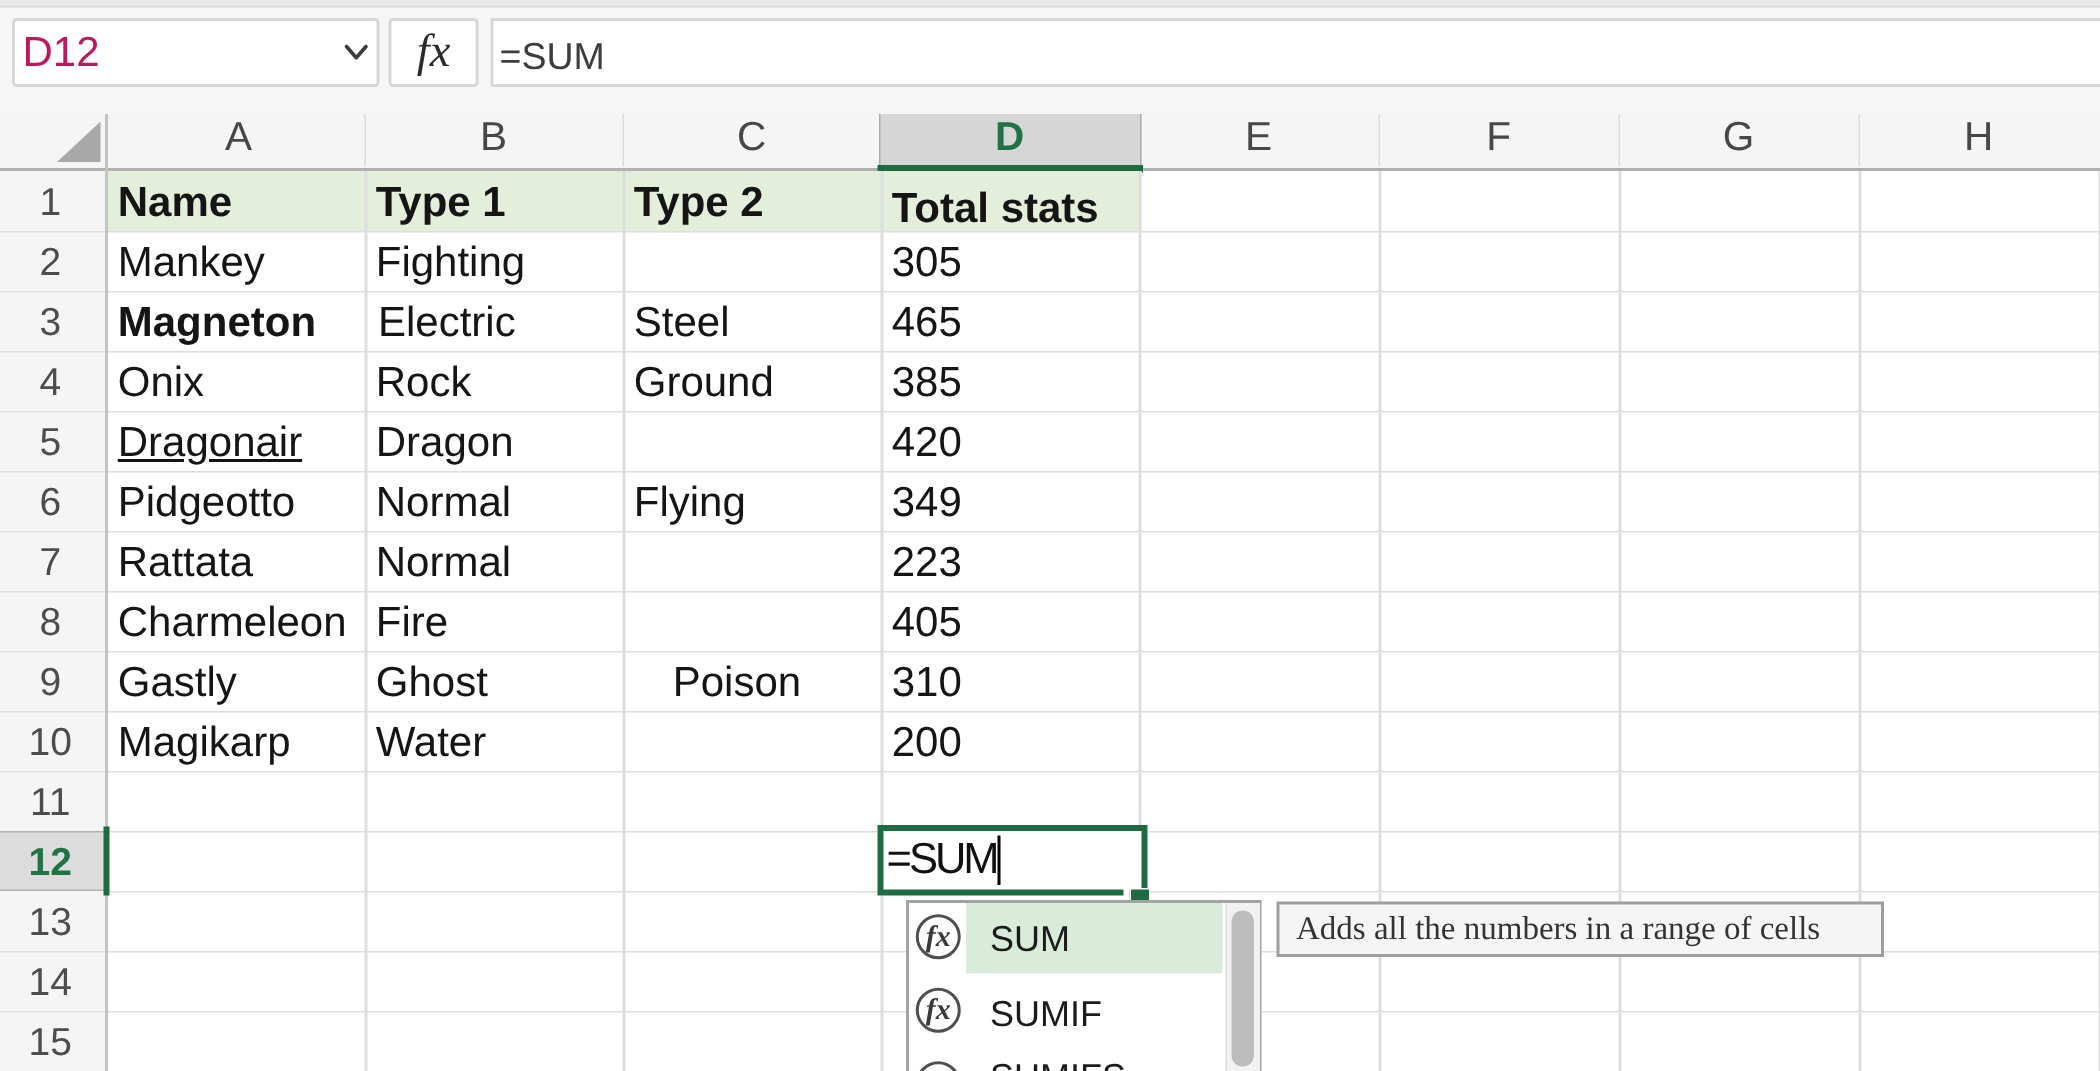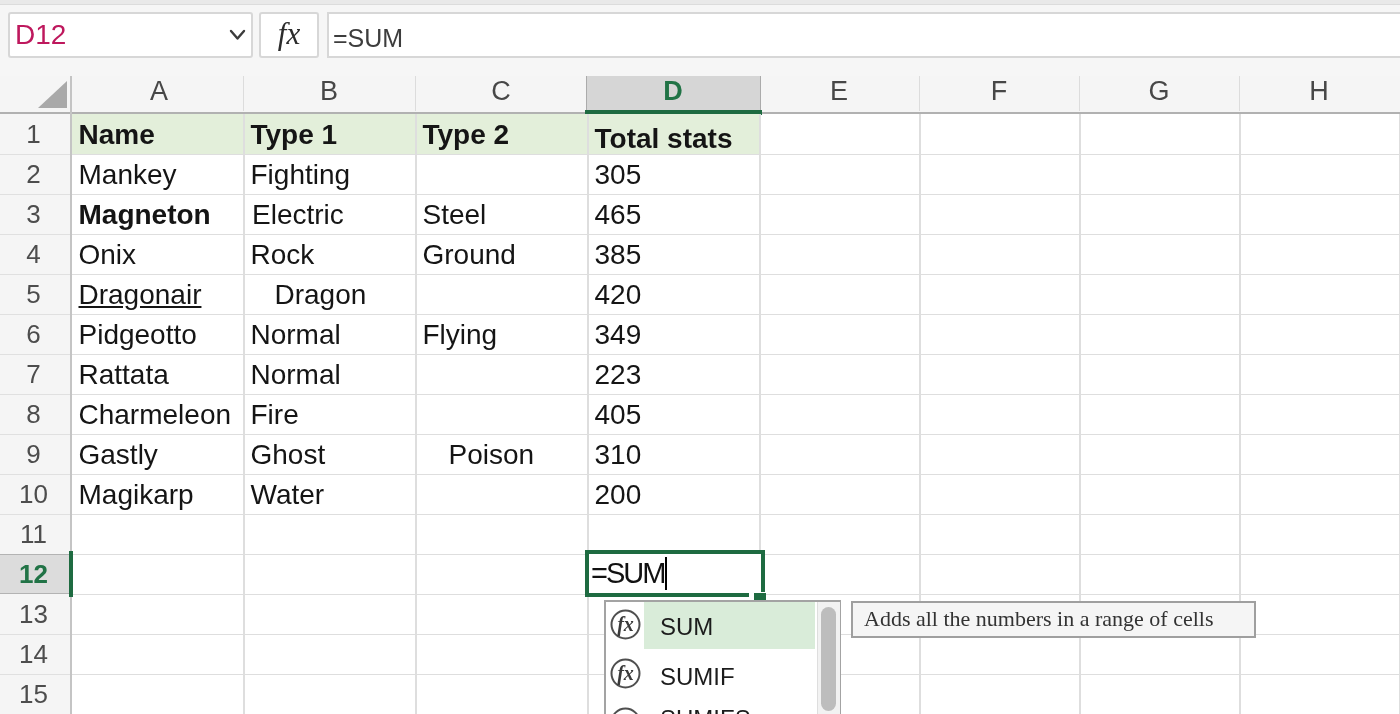--- a/index.html
+++ b/index.html
@@ -165,21 +165,21 @@
 <div class="abs cell" style="left:252px;top:194px;">Electric</div>
 <div class="abs cell" style="left:422.5px;top:194px;">Steel</div>
 <div class="abs cell" style="left:594.5px;top:194px;">465</div>
 
 <div class="abs cell" style="left:78.5px;top:234px;">Onix</div>
 <div class="abs cell" style="left:250.5px;top:234px;">Rock</div>
 <div class="abs cell" style="left:422.5px;top:234px;">Ground</div>
 <div class="abs cell" style="left:594.5px;top:234px;">385</div>
 
 <div class="abs cell" style="left:78.5px;top:274px;text-decoration:underline;">Dragonair</div>
-<div class="abs cell" style="left:250.5px;top:274px;margin-left:24px;">Dragon</div>
+<div class="abs cell" style="left:250.5px;top:274px;">Dragon</div>
 <div class="abs cell" style="left:594.5px;top:274px;">420</div>
 
 <div class="abs cell" style="left:78.5px;top:314px;">Pidgeotto</div>
 <div class="abs cell" style="left:250.5px;top:314px;">Normal</div>
 <div class="abs cell" style="left:422.5px;top:314px;">Flying</div>
 <div class="abs cell" style="left:594.5px;top:314px;">349</div>
 
 <div class="abs cell" style="left:78.5px;top:354px;">Rattata</div>
 <div class="abs cell" style="left:250.5px;top:354px;">Normal</div>
 <div class="abs cell" style="left:594.5px;top:354px;">223</div>

